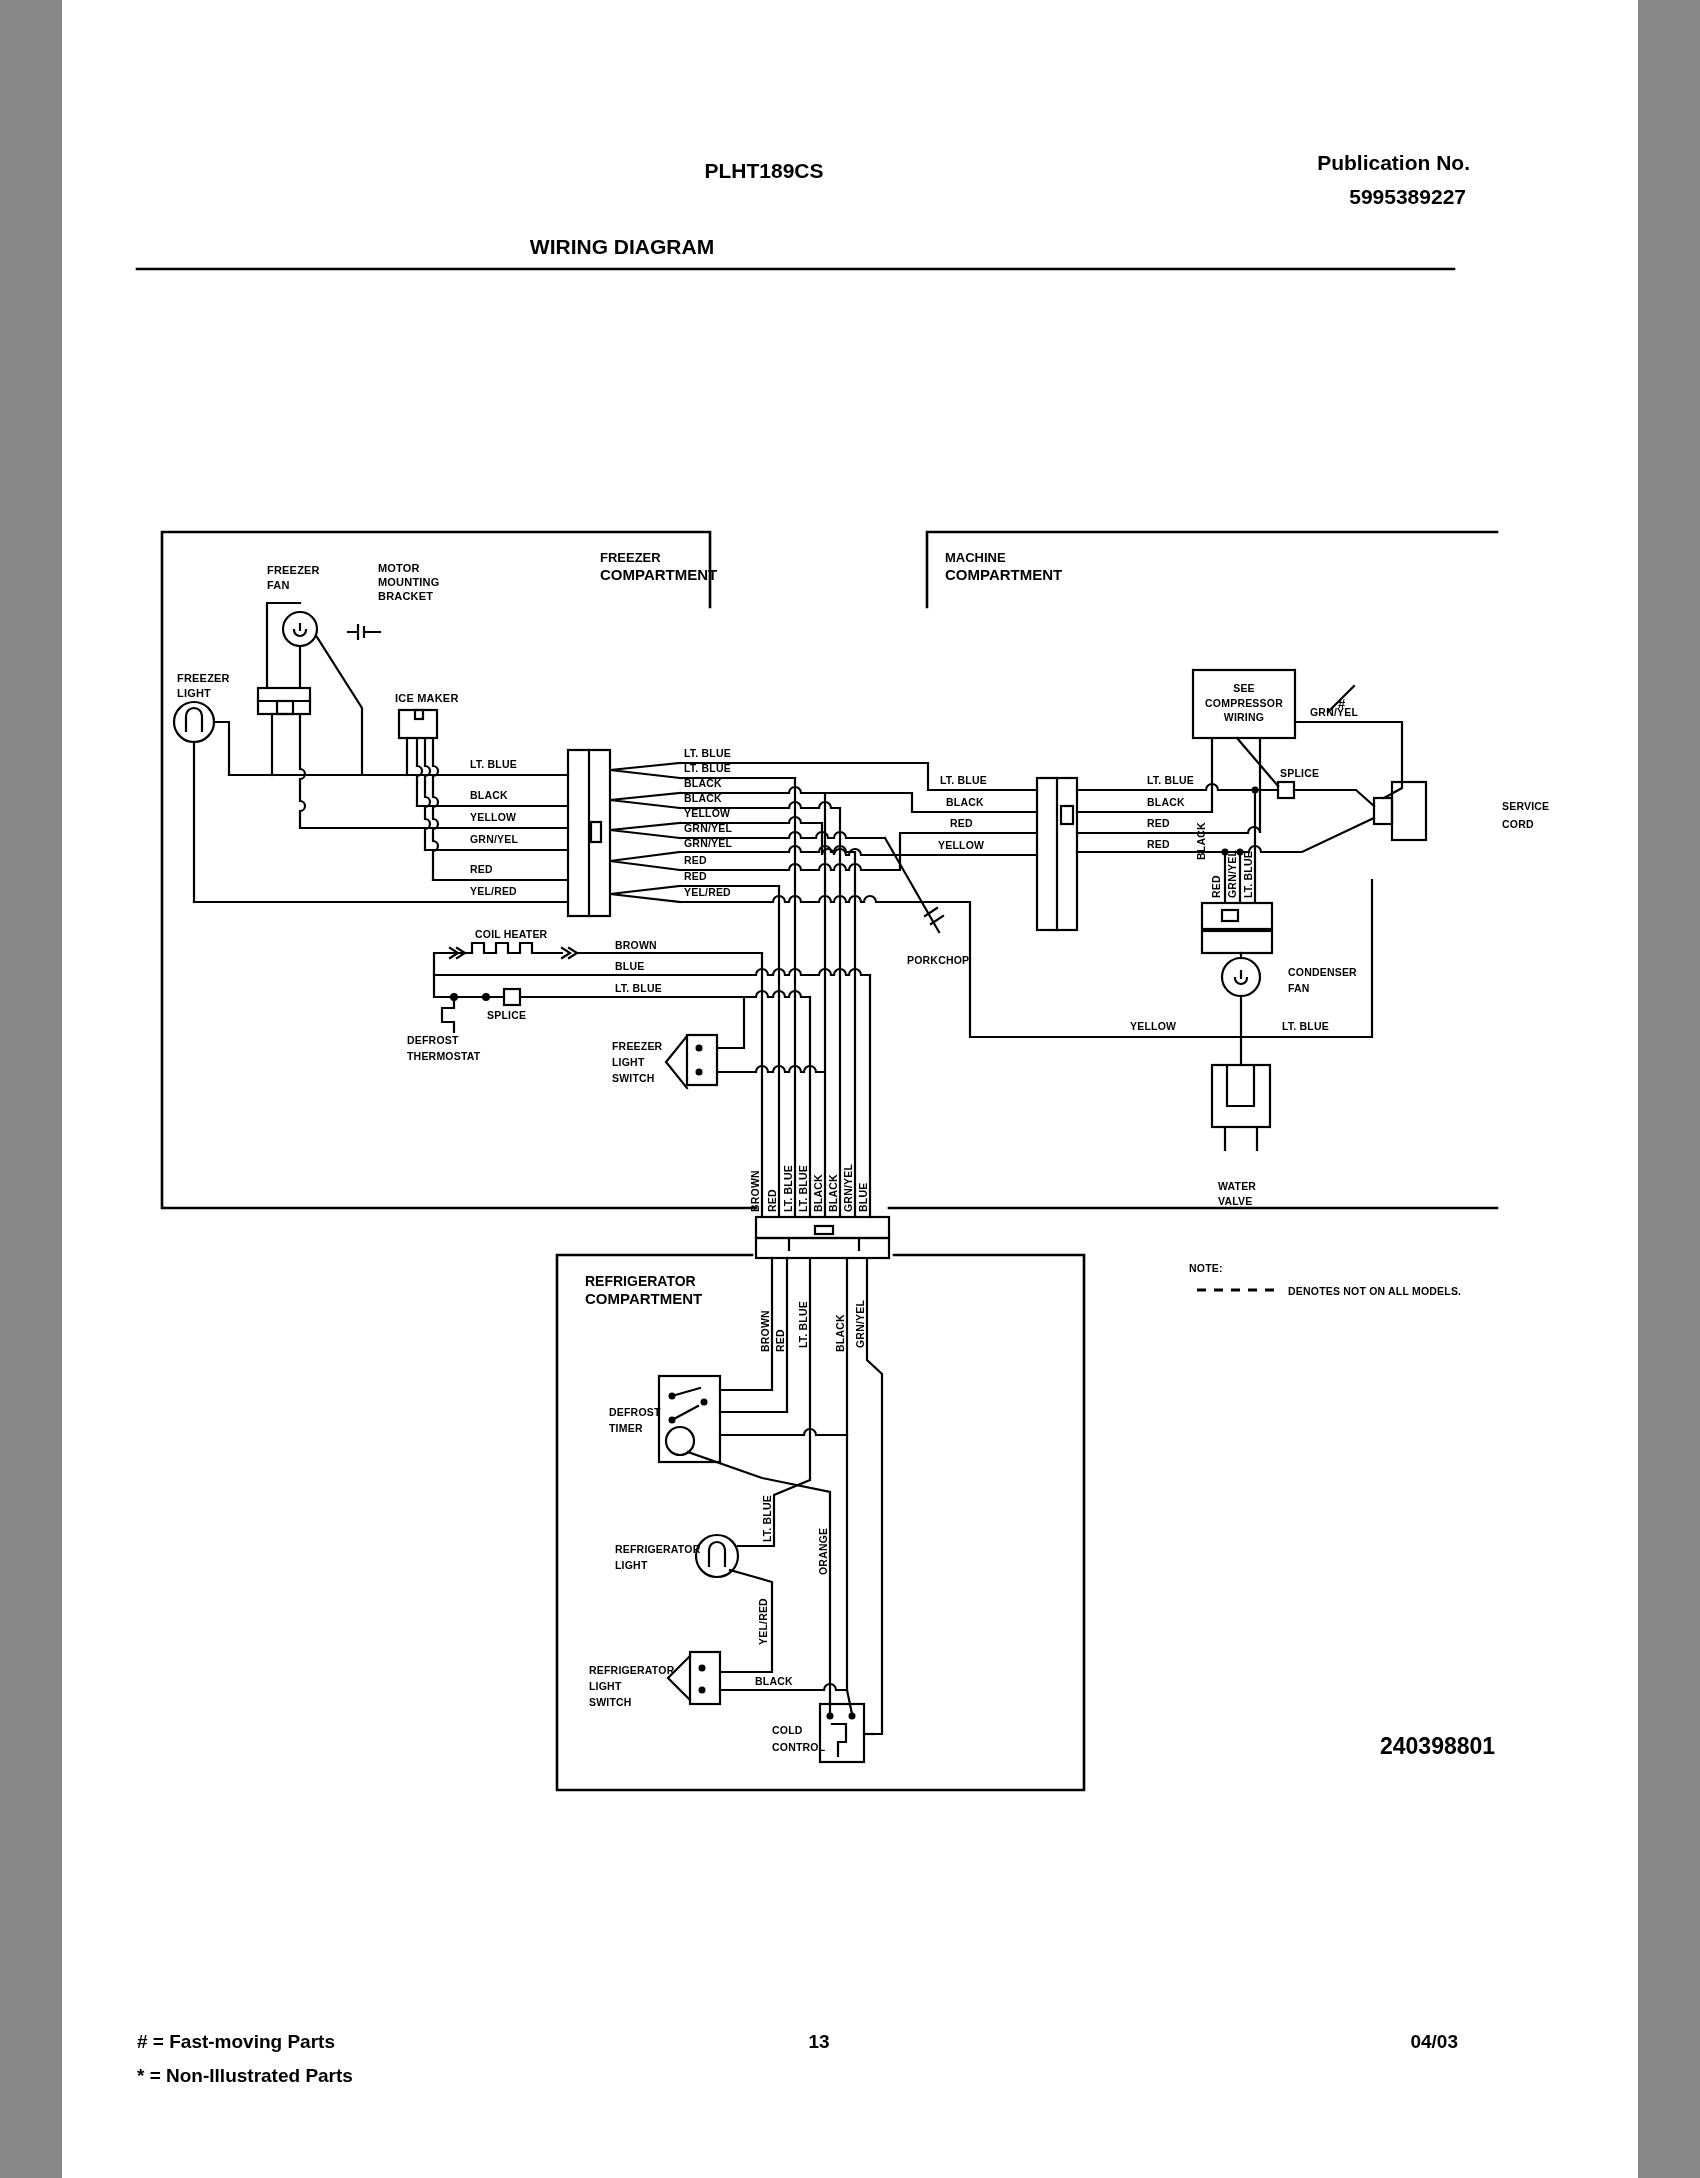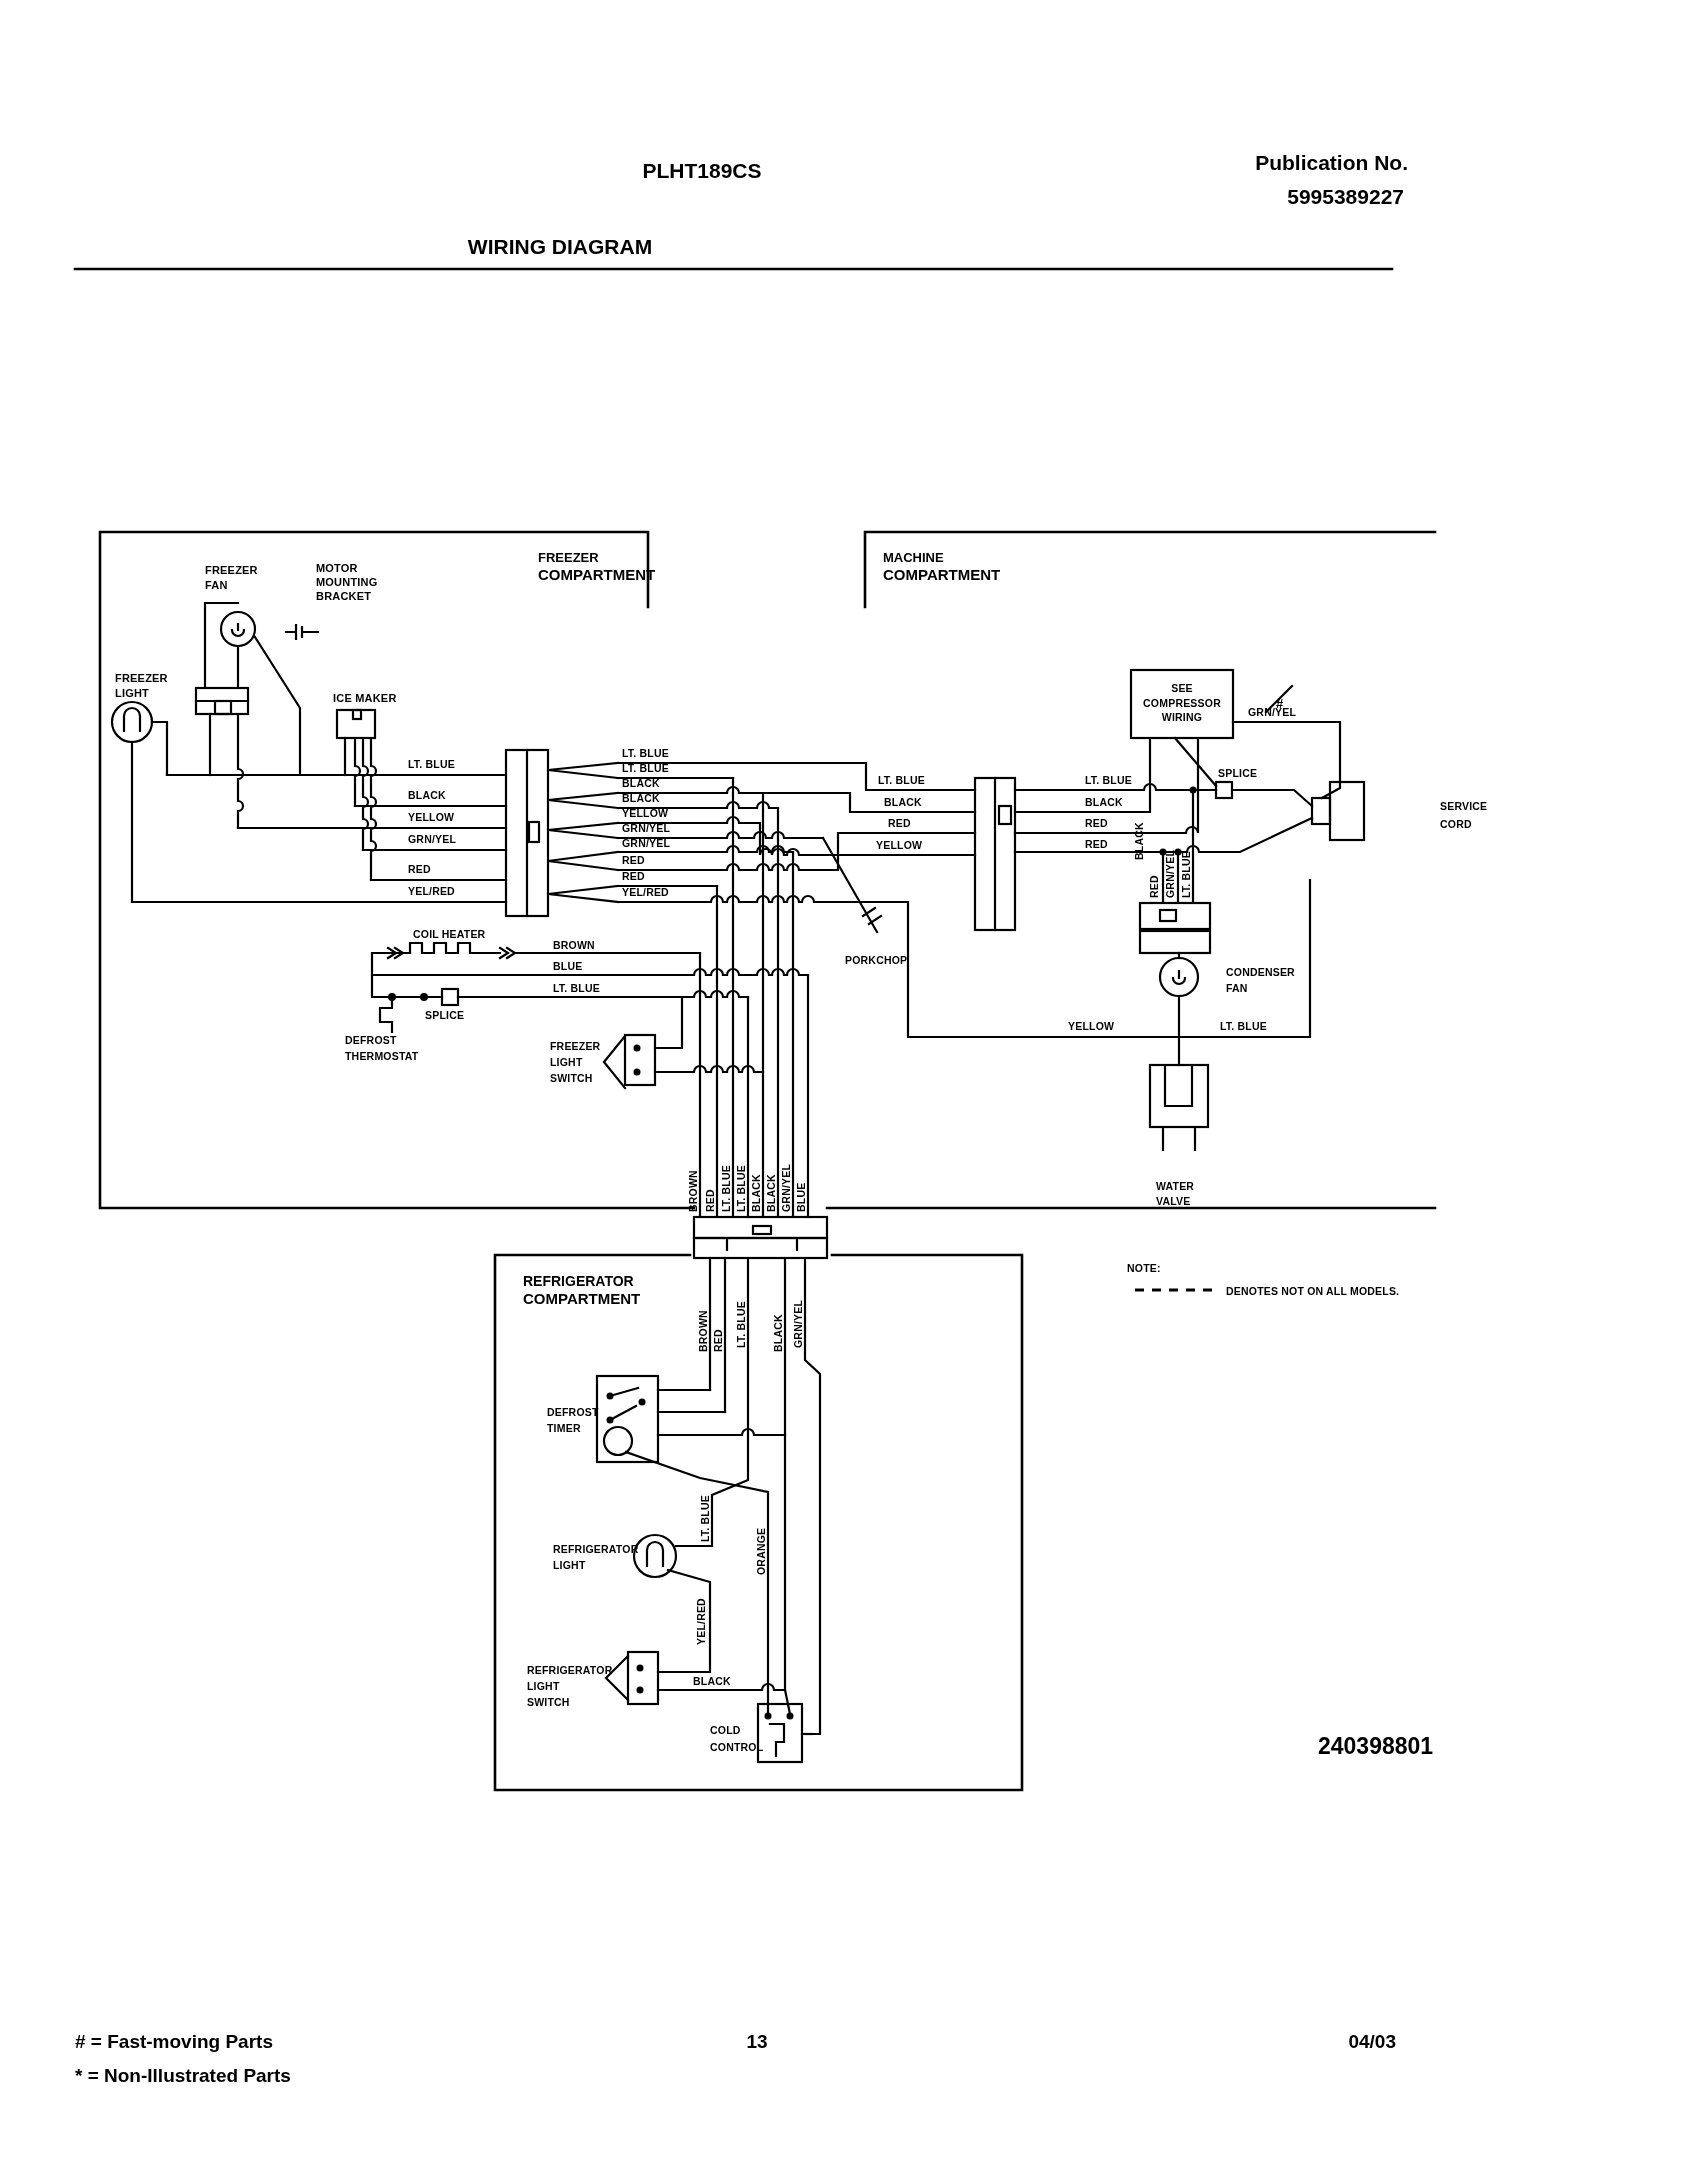--- a/index.html
+++ b/index.html
@@ -1,16 +1,16 @@
 <!DOCTYPE html>
 <html><head>
 <meta charset="utf-8">
 <style>
   html,body{margin:0;padding:0;background:#888;}
-  #page{position:relative;width:1700px;height:2178px;background:#fff;margin:0 auto;
+  #page{position:relative;width:1576px;height:2178px;background:#fff;margin:0 auto;
         font-family:"Liberation Sans", sans-serif;}
   svg{position:absolute;left:0;top:0;}
   .w{stroke:#000;stroke-width:2.2;fill:none;stroke-linecap:square;}
   .b{stroke:#000;stroke-width:2.6;fill:none;stroke-linecap:square;}
   .dash{stroke:#000;stroke-width:3;fill:none;stroke-dasharray:9 8;}
   .dot{fill:#000;stroke:none;}
   text{fill:#000;font-family:"Liberation Sans", sans-serif;font-weight:bold;}
   .t10{font-size:10.5px;letter-spacing:.2px;}
   .t11{font-size:11px;letter-spacing:.2px;}
   .t13{font-size:13px;}

